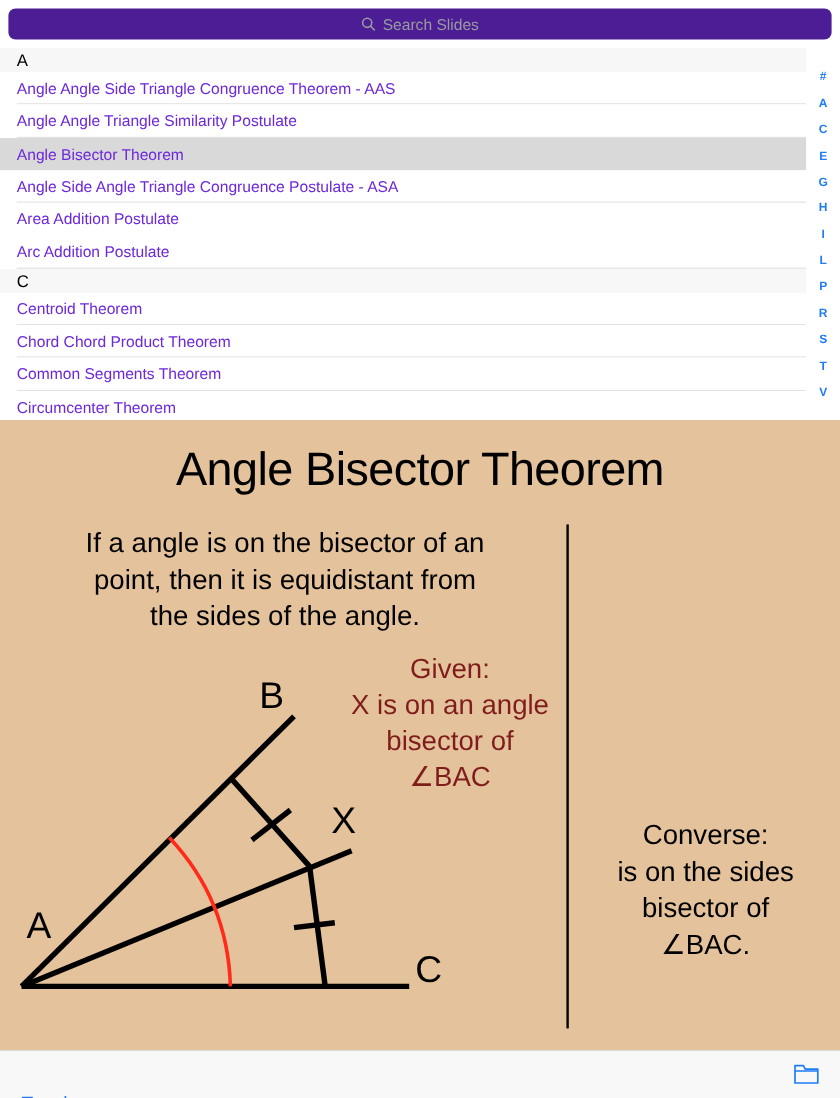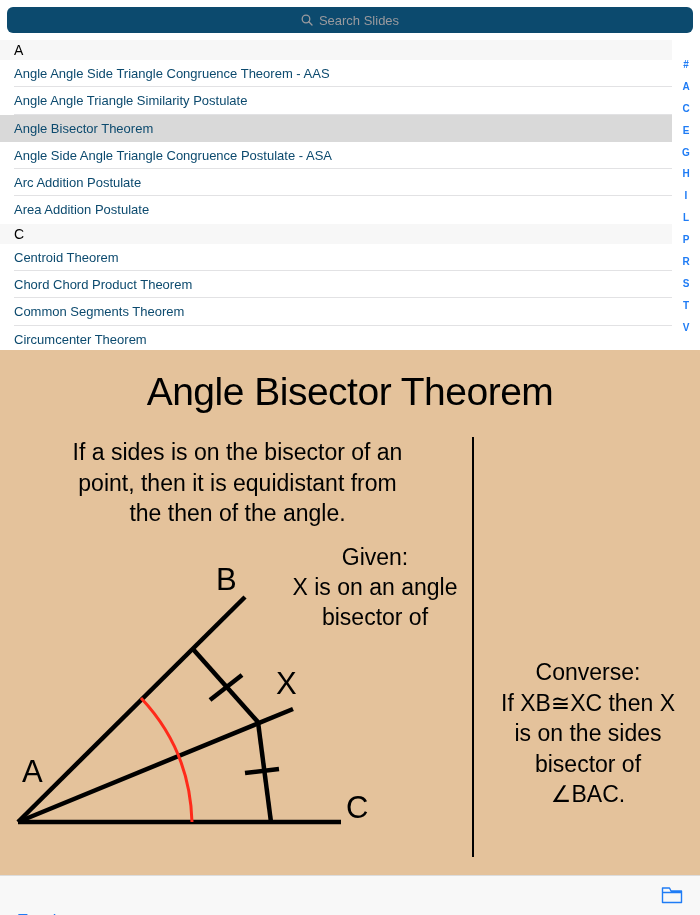--- a/index.html
+++ b/index.html
@@ -3,35 +3,35 @@
 <meta charset="utf-8">
 <style>
   * { box-sizing: border-box; margin: 0; padding: 0; }
   html, body { width: 700px; height: 915px; overflow: hidden; background: #ffffff; }
   body { font-family: "Liberation Sans", "DejaVu Sans", sans-serif; position: relative; color: #000; }
 
   
   .search-wrap { position: absolute; left: 0; top: 0; width: 700px; height: 40px; background: #ffffff; }
   .search-box {
     position: absolute; left: 7px; top: 7px; width: 686px; height: 26px;
-    background: #0c4a6e; border-radius: 6px;
+    background: #4c1d95; border-radius: 6px;
     display: flex; align-items: center; justify-content: center;
     color: #9a9a9e; font-size: 13px;
   }
   .search-box svg { margin-right: 6px; }
 
   
   .list { position: absolute; left: 0; top: 40px; width: 672px; height: 310px; overflow: hidden; background: #fff; }
   .section-header {
     height: 20px; background: #f7f7f7; padding-left: 14px;
     font-size: 14px; line-height: 20px; color: #000; font-weight: normal;
   }
   .row {
     position: relative; height: 27.3px; padding-left: 14px;
-    font-size: 13px; line-height: 27px; color: #0c4a6e; background: #fff;
+    font-size: 13px; line-height: 27px; color: #6d28d9; background: #fff;
     white-space: nowrap;
   }
   .row::after {
     content: ""; position: absolute; left: 14px; right: 0; bottom: 0;
     height: 1px; background: #e2e2e4;
   }
   .row.last::after { display: none; }
   .row.selected { background: #d9d9d9; }
   .row.selected::after { display: none; }
 
@@ -49,24 +49,24 @@
     position: absolute; left: 40px; top: 87px; width: 395px; text-align: center;
     font-size: 23px; line-height: 30.5px; color: #000;
   }
   .divider { position: absolute; left: 472px; top: 87px; width: 2px; height: 420px; background: #000; }
   .congruence {
     position: absolute; left: 476px; top: 89px; width: 224px; text-align: center;
     font-size: 31px; color: #000; letter-spacing: -1px;
   }
   .given {
     position: absolute; left: 275px; top: 192px; width: 200px; text-align: center;
-    font-size: 23px; line-height: 30px; color: #000000;
+    font-size: 23px; line-height: 30px; color: #7f1d1d;
   }
   .converse {
-    position: absolute; left: 476px; top: 307px; width: 224px; text-align: center;
+    position: absolute; left: 476px; top: 330px; width: 224px; text-align: center;
     font-size: 23px; line-height: 30.5px; color: #000;
   }
   .diagram { position: absolute; left: 0; top: 0; width: 700px; height: 525px; }
   .pt-label { position: absolute; font-size: 31px; color: #000; }
 
   
   .toolbar {
     position: absolute; left: 0; top: 875px; width: 700px; height: 40px;
     background: #f8f8f8; border-top: 1px solid #dcdcdc;
   }
@@ -90,22 +90,22 @@
     <span>Search Slides</span>
   </div>
 </div>
 
 <div class="list">
   <div class="section-header">A</div>
   <div class="row">Angle Angle Side Triangle Congruence Theorem - AAS</div>
   <div class="row">Angle Angle Triangle Similarity Postulate</div>
   <div class="row selected">Angle Bisector Theorem</div>
   <div class="row">Angle Side Angle Triangle Congruence Postulate - ASA</div>
+  <div class="row last">Area Addition Postulate</div>
   <div class="row">Arc Addition Postulate</div>
-  <div class="row last">Area Addition Postulate</div>
   <div class="section-header">C</div>
   <div class="row">Centroid Theorem</div>
   <div class="row">Chord Chord Product Theorem</div>
   <div class="row">Common Segments Theorem</div>
   <div class="row">Circumcenter Theorem</div>
 </div>
 
 <div class="index-bar">
   <span>#</span>
   <span>A</span>
@@ -119,37 +119,37 @@
   <span>R</span>
   <span>S</span>
   <span>T</span>
   <span>V</span>
 </div>
 
 <div class="slide">
   <div class="slide-title">Angle Bisector Theorem</div>
 
   <div class="statement">
-    <div>If a sides is on the bisector of an</div>
+    <div>If a angle is on the bisector of an</div>
     <div>point, then it is equidistant from</div>
-    <div>the then of the angle.</div>
+    <div>the sides of the angle.</div>
   </div>
 
   <div class="divider"></div>
 
 
   <div class="given">
     <div>Given:</div>
     <div>X is on an angle</div>
     <div>bisector of</div>
+    <div>∠BAC</div>
   </div>
 
   <div class="converse">
     <div>Converse:</div>
-    <div>If XB≅XC then X</div>
     <div>is on the sides</div>
     <div>bisector of</div>
     <div>∠BAC.</div>
   </div>
 
   <svg class="diagram" viewBox="0 0 700 525">
     <g stroke="#000" stroke-width="4.5" stroke-linecap="butt" fill="none">
       <line x1="18" y1="472" x2="245" y2="247"></line>
       <line x1="18" y1="472" x2="341" y2="472"></line>
       <line x1="18" y1="472" x2="293" y2="359"></line>

